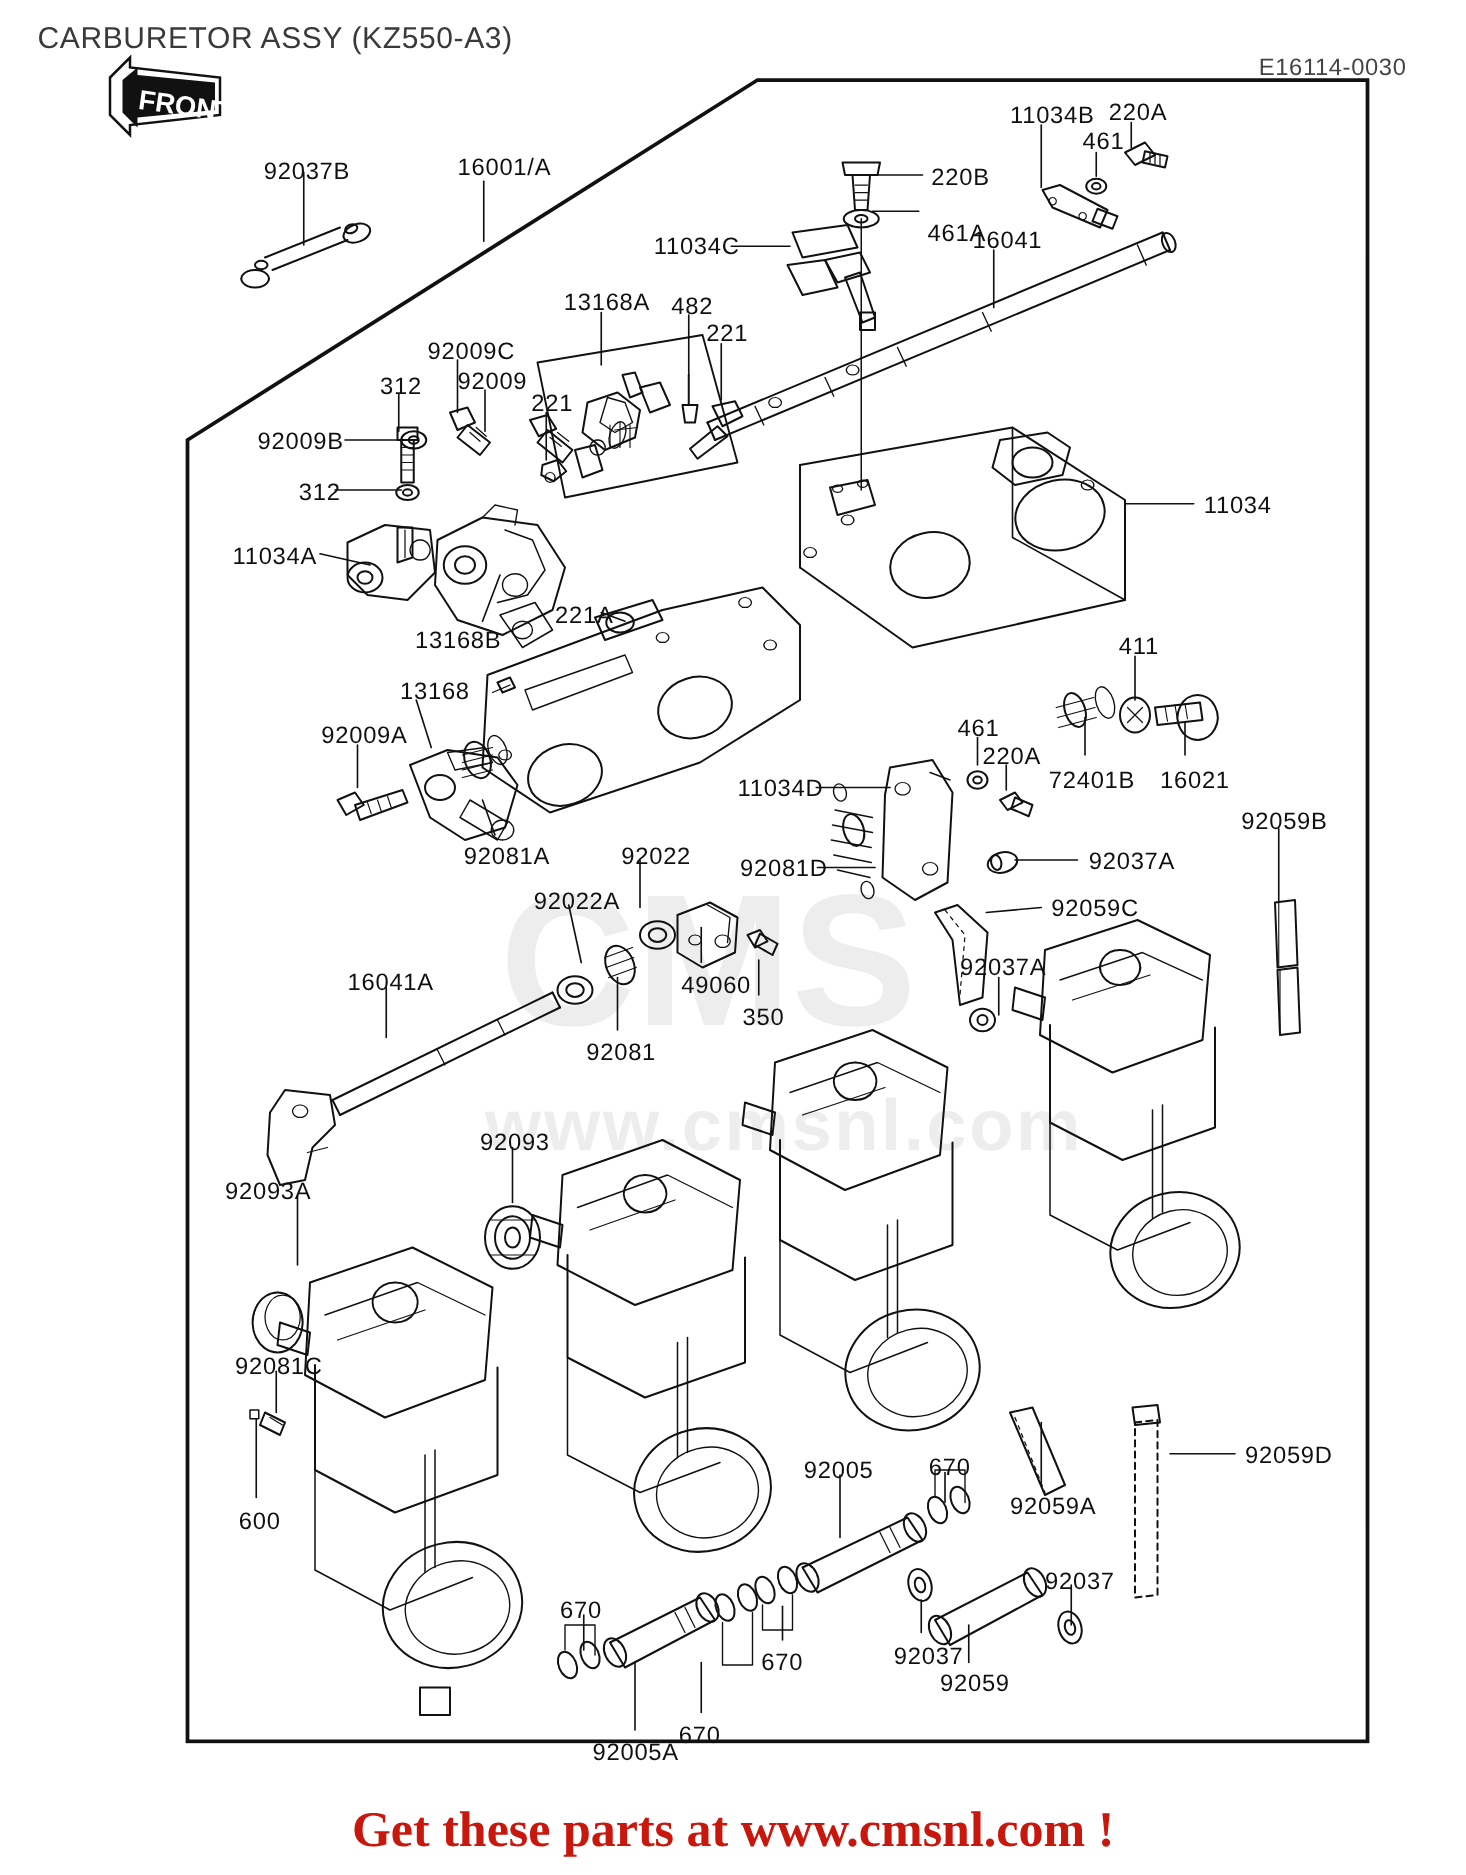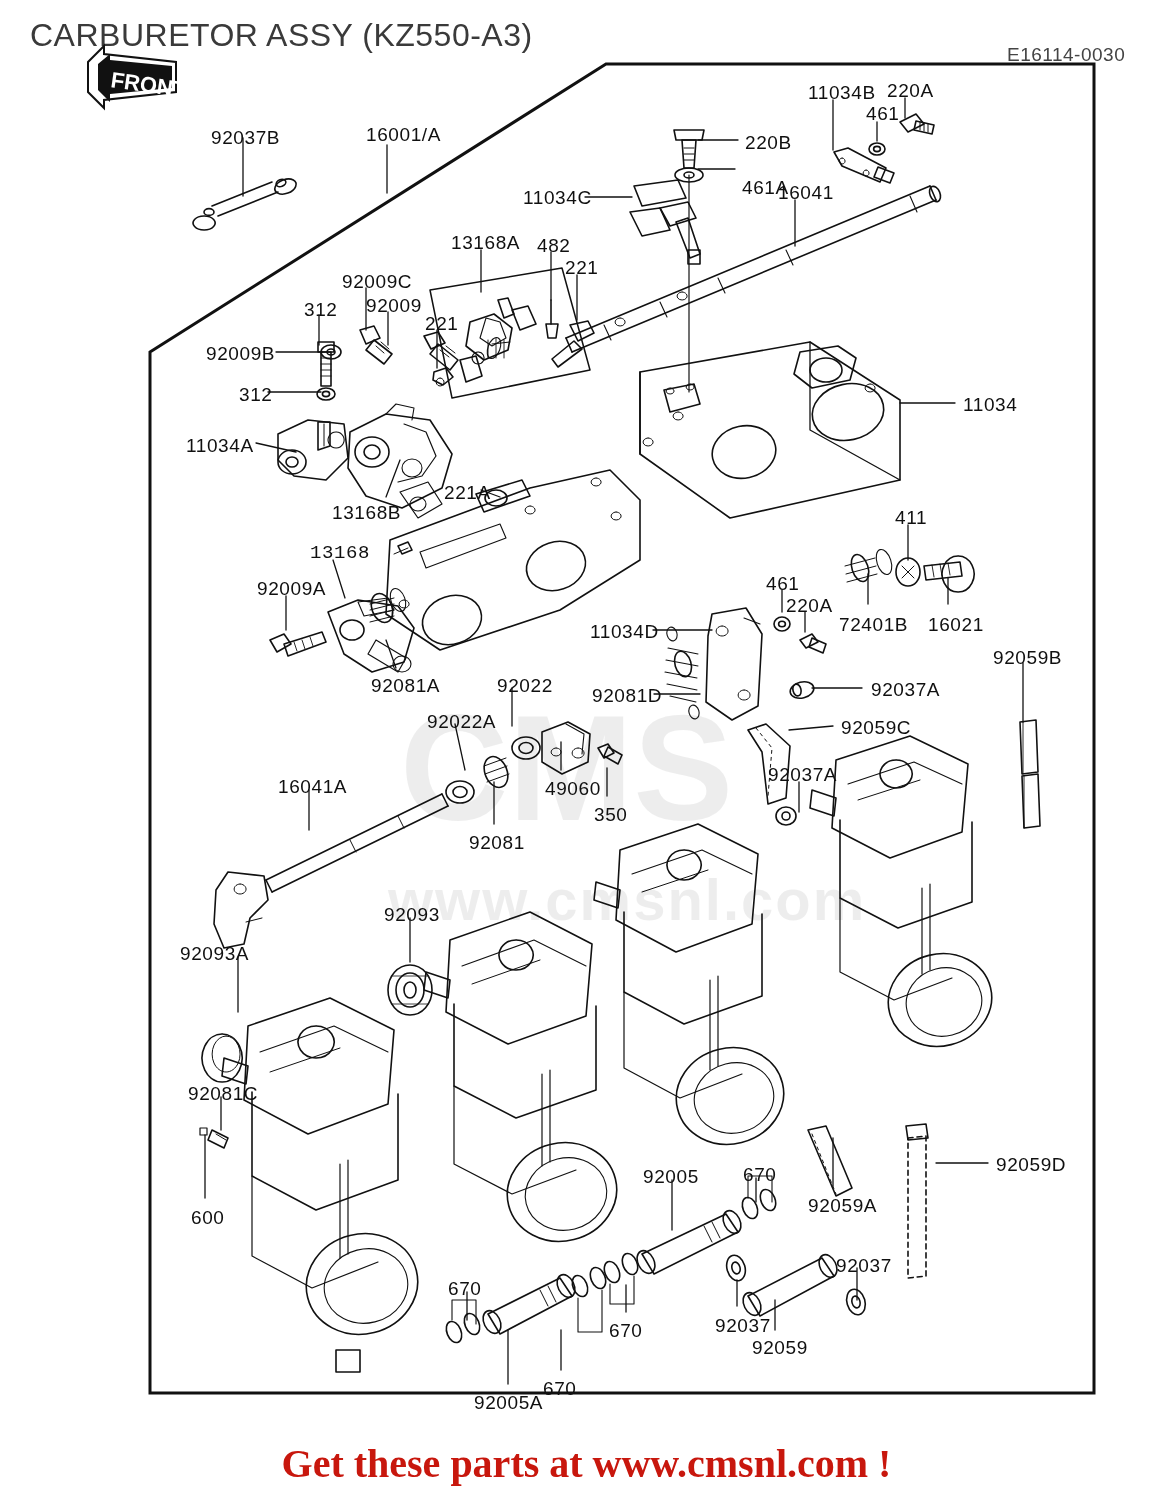--- a/index.html
+++ b/index.html
@@ -13,21 +13,21 @@
     position: relative;
     font-family: "Liberation Sans", sans-serif;
     overflow: hidden;
   }
 
   
   #page-title {
     position: absolute;
     left: 30px;
     top: 17px;
-    font-size: 32px;
+    font-size: 24px;
     letter-spacing: 0.5px;
     color: #3a3a3a;
     white-space: nowrap;
   }
 
   
   #ref-code {
     position: absolute;
     left: 1007px;
     top: 44px;
@@ -628,21 +628,21 @@
     <div class="callout" style="left: 304px; top: 300px;">312</div>
     <div class="callout" style="left: 366px; top: 296px;">92009</div>
     <div class="callout" style="left: 425px; top: 314px;">221</div>
     <div class="callout" style="left: 206px; top: 344px;">92009B</div>
     <div class="callout" style="left: 239px; top: 385px;">312</div>
     <div class="callout" style="left: 186px; top: 436px;">11034A</div>
     <div class="callout" style="left: 963px; top: 395px;">11034</div>
     <div class="callout" style="left: 332px; top: 503px;">13168B</div>
     <div class="callout" style="left: 444px; top: 483px;">221A</div>
     <div class="callout" style="left: 895px; top: 508px;">411</div>
-    <div class="callout" style="left: 310px; top: 544px; font-family: Liberation Mono, monospace;">13168</div>
+    <div class="callout" style="left: 320px; top: 544px;">13168</div>
     <div class="callout" style="left: 257px; top: 579px;">92009A</div>
     <div class="callout" style="left: 766px; top: 574px;">461</div>
     <div class="callout" style="left: 786px; top: 596px;">220A</div>
     <div class="callout" style="left: 839px; top: 615px;">72401B</div>
     <div class="callout" style="left: 928px; top: 615px;">16021</div>
     <div class="callout" style="left: 590px; top: 622px;">11034D</div>
     <div class="callout" style="left: 993px; top: 648px;">92059B</div>
     <div class="callout" style="left: 871px; top: 680px;">92037A</div>
     <div class="callout" style="left: 371px; top: 676px;">92081A</div>
     <div class="callout" style="left: 497px; top: 676px;">92022</div>

